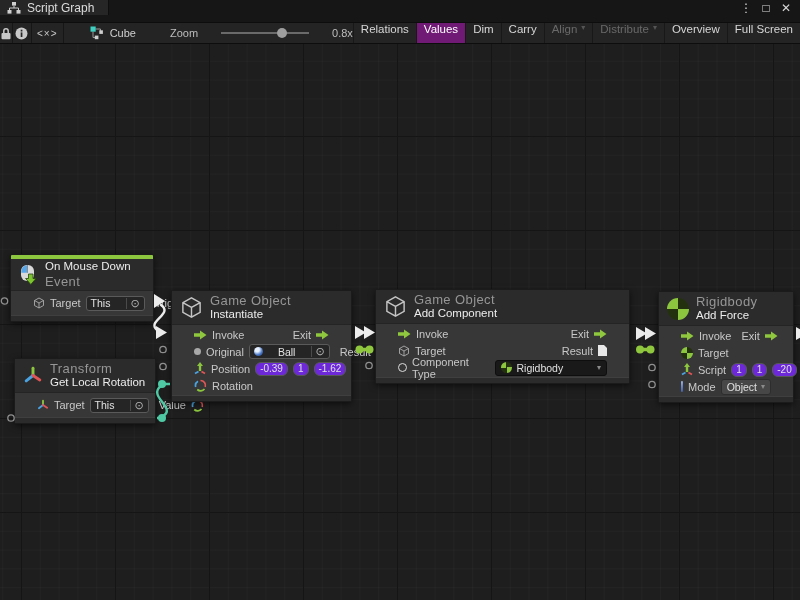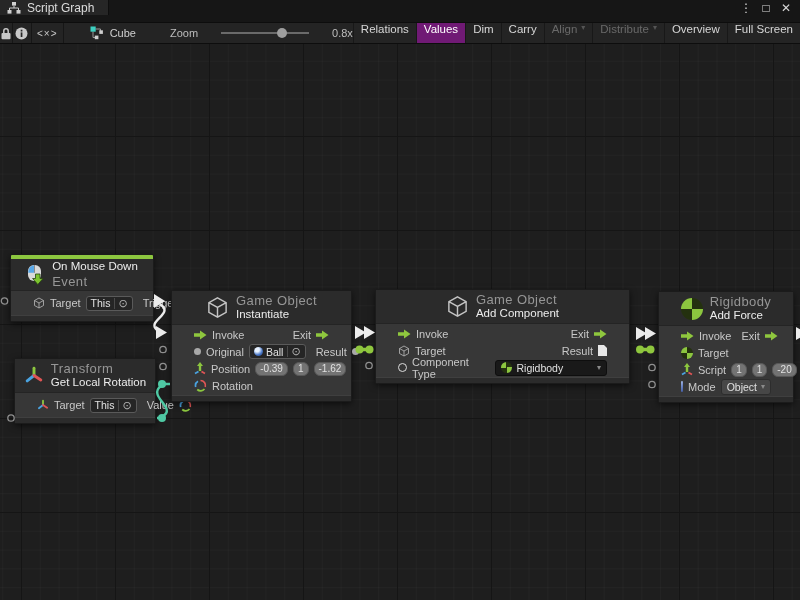--- a/index.html
+++ b/index.html
@@ -49,37 +49,37 @@
     background-size:94px 94px, 94px 94px, 18.8px 18.8px, 18.8px 18.8px;
     background-position:21px 92px, 21px 92px, 21px 92px, 21px 92px;
     overflow:hidden; }
   .wires { position:absolute; top:0; left:0; pointer-events:none; z-index:5; }
 
   
   .node { position:absolute; background:#373737; border:1px solid #1b1b1b; border-radius:2px;
     box-shadow:0 2px 6px rgba(0,0,0,.55); color:#c8c8c8; font-size:11px; z-index:2; }
   .accent { height:4px; background:#8CC63F; border-radius:1px 1px 0 0; }
   .node-header { display:flex; align-items:center; gap:7px; background:#2b2b2b;
-    padding:4px 8px; border-bottom:1px solid #242424;justify-content:center; }
+    padding:4px 8px; border-bottom:1px solid #242424; }
   .node-header.h34 { height:34px; } .node-header.h32 { height:32px; }
   .htext { display:flex; flex-direction:column; line-height:1.2; }
   .sub { font-size:13px; color:#969696; letter-spacing:.4px; }
   .title { font-size:11.5px; color:#ececec; }
   .node-body { padding:1px 15px; }
   .row { display:flex; align-items:center; gap:5px; height:17px; padding:0 7px; }
   .row-lg { height:22px; }
   .spacer { flex:1; }
   .node-footer { height:6px; background:#2b2b2b; border-top:1px solid #3f3f3f; }
 
-  .pill { display:inline-flex; align-items:center; gap:3px; background:#252525;
+  .pill { display:inline-flex; align-items:center; gap:15px; background:#252525;
     border:1px solid #5a5a5a; border-radius:3px; padding:0 4px; height:15px;
     font-size:10.5px; color:#e2e2e2; }
   .picker { color:#b5b5b5; font-size:11px; line-height:1; padding-left:3px;
     border-left:1px solid #4a4a4a; margin-left:1px; }
-  .numbox { display:inline-flex; align-items:center; background:#737373;
+  .numbox { display:inline-flex; align-items:center; background:#6d28d9;
     border:1px solid #585858; border-radius:6px; padding:0 4px; height:14px;
     font-size:10px; color:#e0e0e0; }
   .dropdown { display:inline-flex; align-items:center; gap:4px; background:#191919;
     border:1px solid #0e0e0e; border-radius:3px; height:16px; padding:0 5px;
     font-size:10.5px; color:#e0e0e0; }
   .dropdown.wide { width:118px; }
   .dropdown.small { background:#474747; border-color:#2d2d2d; }
   .dropdown .dd-arrow { margin-left:auto; }
 
   .dot-icon { width:7px; height:7px; border-radius:50%; background:#a8a8a8; flex-shrink:0; }

